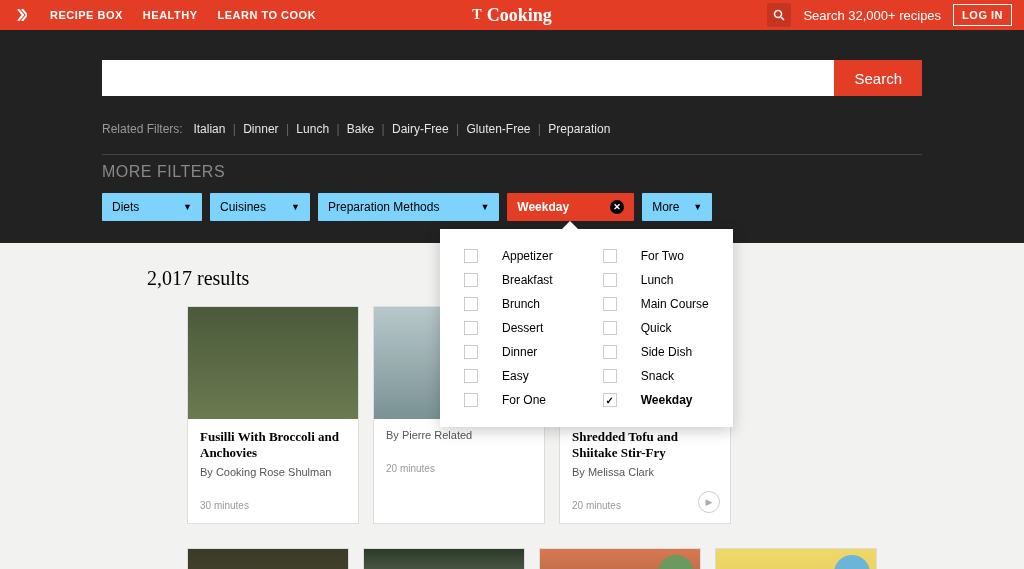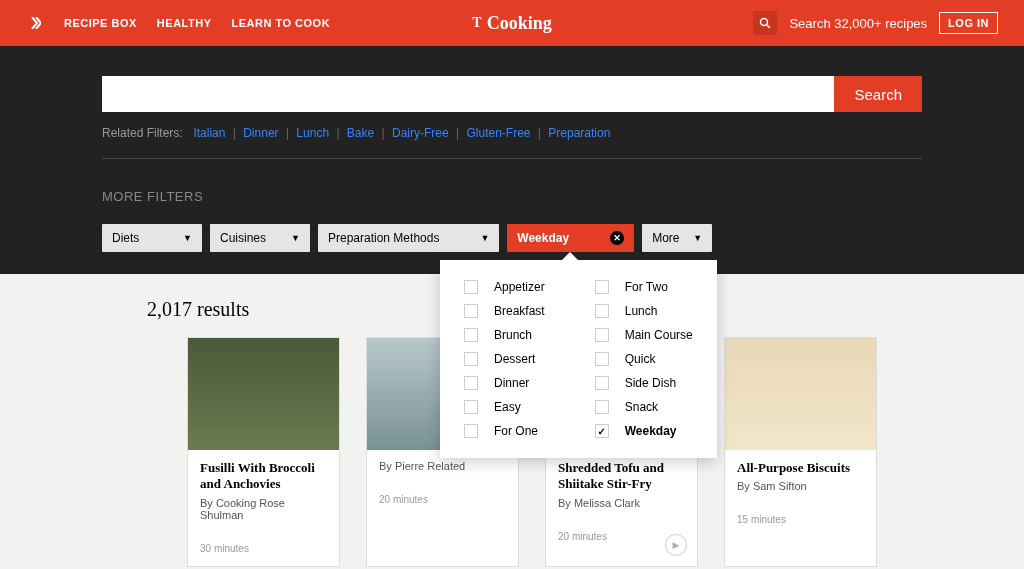--- a/index.html
+++ b/index.html
@@ -1,57 +1,57 @@
 <!DOCTYPE html>
 <html><head>
   <meta charset="utf-8">
   <style>
     * { box-sizing: border-box; margin: 0; padding: 0; }
     body { font-family: -apple-system, Helvetica, Arial, sans-serif; background: #f2f2f0; min-height: 569px; }
 
-    .topbar { background: #e33d26; height: 46px; display: flex; align-items: center; padding: 0 26px; color: #fff; font-size: 11px; font-weight: bold; letter-spacing: 0.5px; position: relative; gap: 12px; }
+    .topbar { background: #e33d26; height: 30px; display: flex; align-items: center; padding: 0 12px; color: #fff; font-size: 11px; font-weight: bold; letter-spacing: 0.5px; position: relative; gap: 12px; }
     .topbar-left { display: flex; align-items: center; gap: 20px; }
     .menu-icon { width: 18px; height: 18px; display:flex; align-items:center; justify-content:center; cursor:pointer;}
     .logo { position: absolute; left: 50%; transform: translateX(-50%); font-family: Georgia, serif; font-weight: bold; font-size: 18px; letter-spacing: 0; display:flex; align-items:center; gap:5px;}
     .logo .t { font-family:'Old English Text MT', Georgia, serif; font-size:14px;}
     .topbar-right { margin-left: auto; display: flex; align-items: center; gap: 12px; }
     .search-icon-box { background: #c73520; width: 24px; height: 24px; display: flex; align-items: center; justify-content: center; border-radius:2px;}
     .search-placeholder { font-weight: normal; font-size: 13px; letter-spacing: 0; }
     .login-btn { border: 1px solid #fff; padding: 4px 8px; font-size: 11px; font-weight: bold; cursor:pointer; }
 
     .search-section { background: #222; padding: 30px 0 22px 0; }
     .search-inner { width: 820px; margin: 0 auto; }
-    .search-row { display: flex; margin-bottom: 14px; justify-content: center; }
+    .search-row { display: flex; margin-bottom: 26px; justify-content: center; }
     .search-input { flex: 1; height: 36px; background: #fff; border: none; padding: 0 10px; font-size: 14px; }
     .search-btn { background: #e33d26; color: #fff; border: none; padding: 0 20px; font-size: 15px; cursor:pointer; height:36px;}
 
     .related-row { color: #999; font-size: 12px; margin-bottom: 18px; }
-    .related-row a { color: #3b82f6; text-decoration: none; margin: 7px 4px; cursor:pointer;}
+    .related-row a { color: #e5e5e5; text-decoration: none; margin: 7px 4px; cursor:pointer;}
     .related-sep { color: #666; }
 
-    .more-filters-label { color: #888; font-size: 13px; letter-spacing: 0.5px; margin-bottom: 20px; border-top:1px solid #444; padding-top:30px;}
+    .more-filters-label { color: #888; font-size: 16px; letter-spacing: 0.5px; margin-bottom: 12px; border-top:1px solid #444; padding-top:8px;}
     .filters-row { display: flex; gap: 8px; position: relative; }
-    .filter-chip { background: #e5e5e5; height: 28px; padding: 0 10px; display: flex; align-items: center; justify-content: space-between; font-size: 12px; cursor: pointer; min-width:100px; border-radius:1px; gap:12px;}
+    .filter-chip { background: #7dd3fc; height: 28px; padding: 0 10px; display: flex; align-items: center; justify-content: space-between; font-size: 12px; cursor: pointer; min-width:100px; border-radius:1px; gap:12px;}
     .filter-chip.wide { min-width: 126px; gap: 41px; }
     .filter-chip.narrow { min-width: 70px; }
     .filter-chip.active { background: #e33d26; color: #fff; font-weight: bold; }
     .filter-chip .caret { font-size: 9px; }
     .filter-chip .close { background: #000; color: #fff; width: 14px; height: 14px; border-radius: 50%; display: flex; align-items: center; justify-content: center; font-size: 9px; }
 
     .dropdown { position: absolute; top: 36px; left: 338px; background: #fff; box-shadow: 0 4px 14px rgba(0,0,0,0.2); padding: 20px 24px; display: flex; gap: 50px; z-index: 10; font-size: 12px; }
     .dropdown::before { content:''; position: absolute; top:-8px; left:122px; border-left:8px solid transparent; border-right:8px solid transparent; border-bottom:8px solid #fff;}
     .dropdown-col { display: flex; flex-direction: column; gap: 10px; }
-    .dd-item { display: flex; align-items: center; gap: 16px; cursor:pointer;}
+    .dd-item { display: flex; align-items: center; gap: 24px; cursor:pointer;}
     .dd-check { width: 14px; height: 14px; border: 1px solid #ccc; display:flex; align-items:center; justify-content:center; font-size:10px; }
     .dd-check.checked::after { content:'✓'; color:#000; font-weight:bold;}
     .dd-item.checked { font-weight: bold; }
 
     .results { width: 730px; margin: 0 auto; padding: 24px 0; }
     .results-count { font-family: Georgia, serif; font-size: 20px; margin-bottom: 16px; }
-    .card-grid { display: flex; gap: 26px; margin-bottom: 24px; padding-left: 40px; }
+    .card-grid { display: flex; gap: 14px; margin-bottom: 24px; padding-left: 40px; }
     .card { background: #fff; width: 172px; border: 1px solid #ddd; position:relative;}
     .card-img { width: 100%; height: 112px; background: #8a9a8a; }
     .card-body { padding: 10px 12px 12px; }
     .card-title { font-family: Georgia, serif; font-size: 13px; font-weight: bold; line-height: 1.25; margin-bottom: 4px; }
     .card-author { font-size: 11px; color: #555; margin-bottom: 22px; }
     .card-time { font-size: 10px; color: #999; }
     .badge { position: absolute; top: 6px; right: 6px; width: 36px; height: 36px; border-radius: 50%; color:#fff; font-size:8px; font-weight:bold; display:flex; align-items:center; justify-content:center; letter-spacing:0.4px;}
     .badge.healthy { background: #6a9a5f; }
     .badge.easy { background: #6db5d8; }
     .play-btn { position:absolute; bottom:10px; right:10px; width:22px; height:22px; border:1px solid #ccc; border-radius:50%; display:flex; align-items:center; justify-content:center; font-size:9px; color:#aaa;}
@@ -222,28 +222,20 @@
       </div>
       <div class="card">
         <div class="card-img img-tofu"></div>
         <div class="card-body">
           <div class="card-title">Shredded Tofu and Shiitake Stir-Fry</div>
           <div class="card-author">By Melissa Clark</div>
           <div class="card-time">20 minutes</div>
         </div>
         <div class="play-btn">▶</div>
       </div>
-      <div class="card">
-        <div class="card-img img-biscuit"></div>
-        <div class="card-body">
-          <div class="card-title">All-Purpose Biscuits</div>
-          <div class="card-author">By Sam Sifton</div>
-          <div class="card-time">15 minutes</div>
-        </div>
-      </div>
     </div>
   <div class="card-grid row2" id="grid2">
       <div class="card">
         <div class="card-img img-r2a"></div>
       </div>
       <div class="card">
         <div class="card-img img-r2b"></div>
       </div>
       <div class="card">
         <div class="card-img img-r2c"></div>

